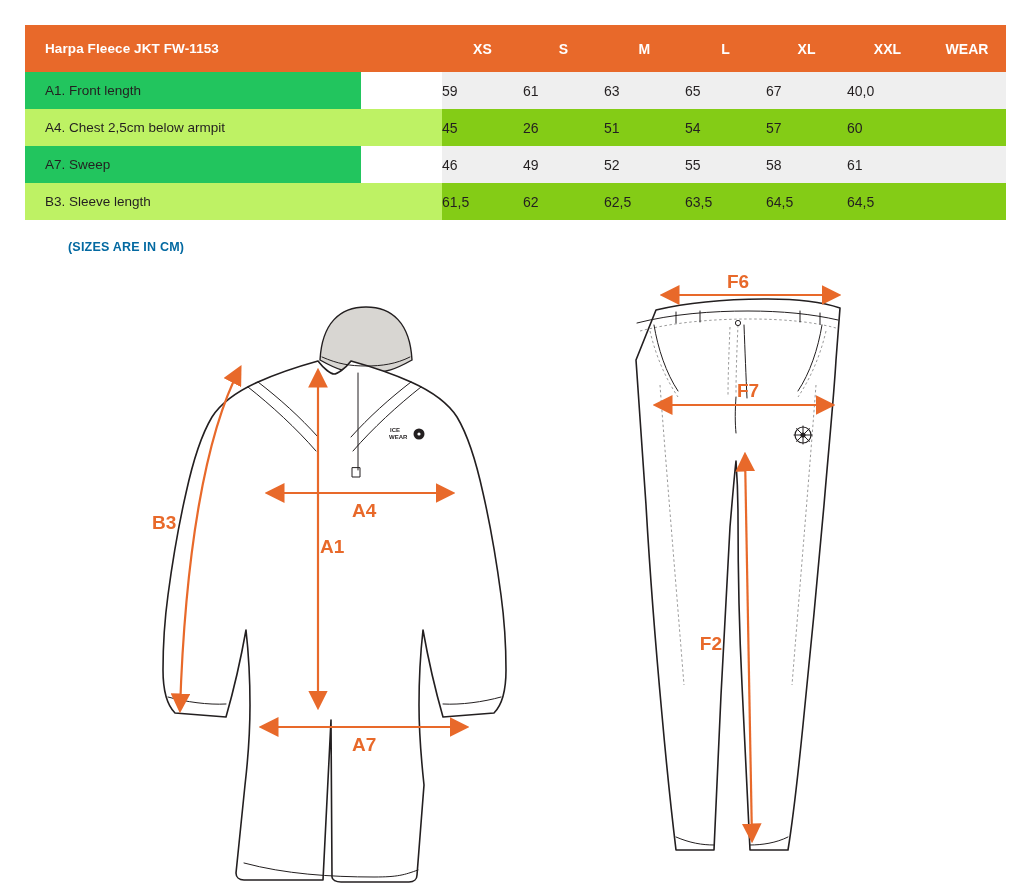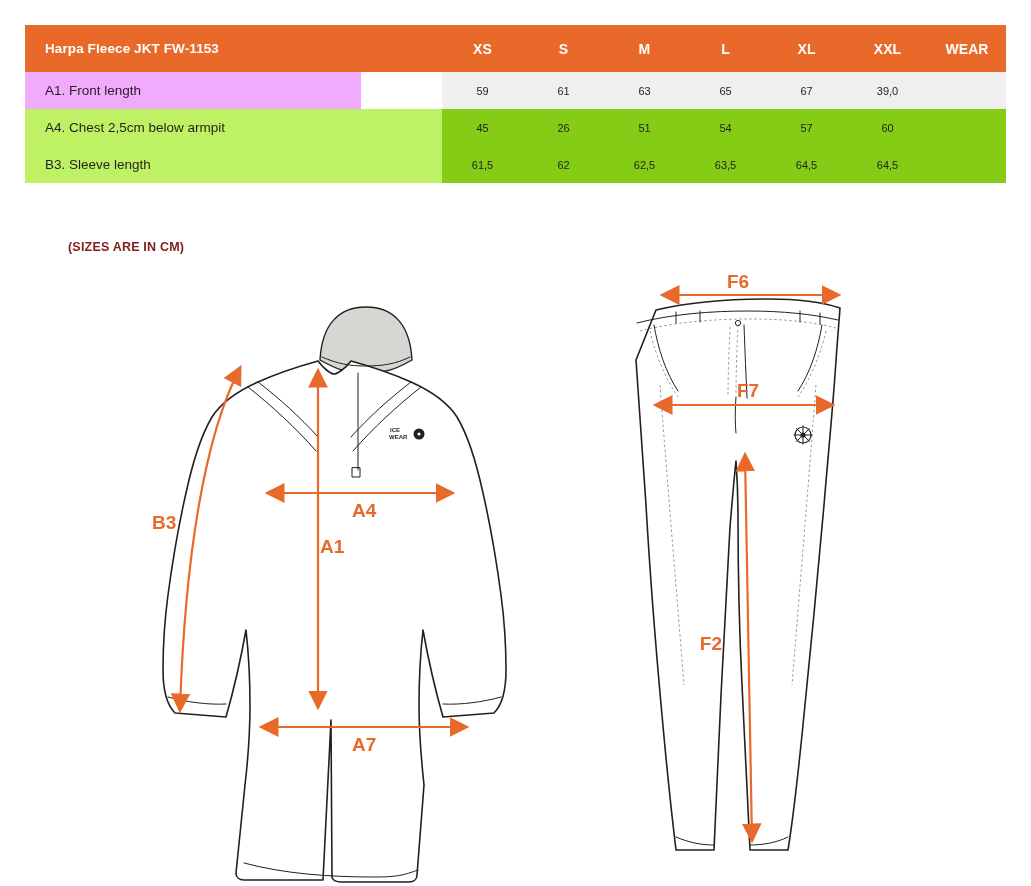--- a/index.html
+++ b/index.html
@@ -51,43 +51,42 @@
     text-align: left;
     padding-left: 20px;
     font-size: 13.5px;
   }
   .hdr-row th.blank-cell {
     background: #e8692a;
   }
   .body-row td {
     height: 37px;
     vertical-align: middle;
-    font-size: 11px;
-    text-align: center;
+    font-size: 14px;
     color: #231f20;
   }
   .body-row td.label-cell {
     text-align: left;
     padding-left: 20px;
     font-size: 13.5px;
   }
-  .row-light td { background: #f0abfc; }
+  .row-light td { background: #22c55e; }
   .row-light td.val-cell { background: #efefef; }
   .row-light td.lbl-blank { background: #ffffff; }
 
   .row-dark td { background: #bef264; }
   .row-dark td.val-cell { background: #84cc16; }
 
   
   .note {
     position: absolute;
     left: 68px;
     top: 240px;
     font-size: 12.5px;
-    color: #7f1d1d;
+    color: #0369a1;
     font-weight: bold;
     letter-spacing: 0.2px;
   }
 
   
   .drawings {
     position: absolute;
     left: 0;
     top: 265px;
     width: 1031px;
@@ -168,32 +167,43 @@
     </thead>
     <tbody>
       <tr class="body-row row-light">
         <td class="label-cell">A1. Front length</td>
         <td class="lbl-blank"></td>
         <td class="val-cell">59</td>
         <td class="val-cell">61</td>
         <td class="val-cell">63</td>
         <td class="val-cell">65</td>
         <td class="val-cell">67</td>
-        <td class="val-cell">39,0</td>
+        <td class="val-cell">40,0</td>
         <td class="val-cell"></td>
       </tr>
       <tr class="body-row row-dark">
         <td class="label-cell">A4. Chest 2,5cm below armpit</td>
         <td class="lbl-blank"></td>
         <td class="val-cell">45</td>
         <td class="val-cell">26</td>
         <td class="val-cell">51</td>
         <td class="val-cell">54</td>
         <td class="val-cell">57</td>
         <td class="val-cell">60</td>
+        <td class="val-cell"></td>
+      </tr>
+      <tr class="body-row row-light">
+        <td class="label-cell">A7. Sweep</td>
+        <td class="lbl-blank"></td>
+        <td class="val-cell">46</td>
+        <td class="val-cell">49</td>
+        <td class="val-cell">52</td>
+        <td class="val-cell">55</td>
+        <td class="val-cell">58</td>
+        <td class="val-cell">61</td>
         <td class="val-cell"></td>
       </tr>
       <tr class="body-row row-dark">
         <td class="label-cell">B3. Sleeve length</td>
         <td class="lbl-blank"></td>
         <td class="val-cell">61,5</td>
         <td class="val-cell">62</td>
         <td class="val-cell">62,5</td>
         <td class="val-cell">63,5</td>
         <td class="val-cell">64,5</td>

